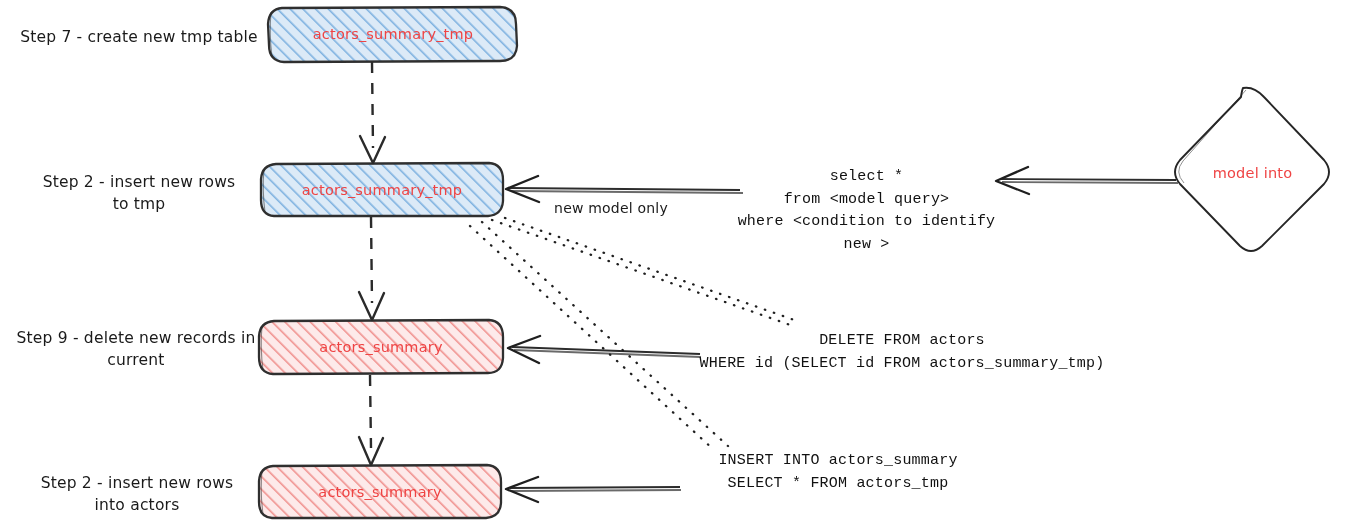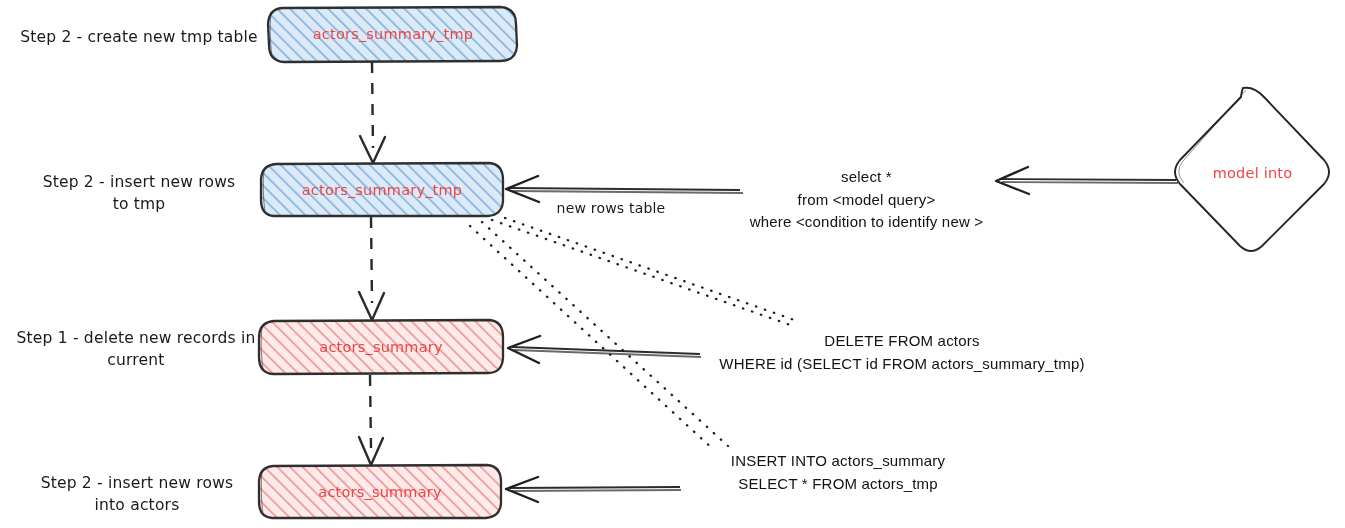--- a/index.html
+++ b/index.html
@@ -45,21 +45,21 @@
     font-family: "DejaVu Sans", sans-serif;
     font-size: 14px;
     color: #1a1a1a;
     text-align: center;
     line-height: 1.5;
     letter-spacing: 0.2px;
     white-space: pre-line;
   }
   .sql-label {
     position: absolute;
-    font-family: Liberation Sans, sans-serif;
+    font-family: Liberation Mono, monospace;
     font-size: 15px;
     color: #111111;
     text-align: center;
     line-height: 1.5;
     letter-spacing: 0.2px;
     white-space: pre-line;
   }
 </style>
 </head>
 <body>
@@ -150,42 +150,42 @@
     </g>
     <g>
       <path d="M482,222 L728,446" fill="none" stroke="#1f1f1f" stroke-width="2.3" stroke-linecap="round" stroke-dasharray="0.5 9"></path>
     </g>
     <g>
       <path d="M470,226 L714,450" fill="none" stroke="#1f1f1f" stroke-width="2.3" stroke-linecap="round" stroke-dasharray="0.5 9"></path>
     </g>
 
   </svg>
 
-  <div class="step-label" style="left:14px; top:26px; width:250px;">Step 2 - create new tmp table</div>
+  <div class="step-label" style="left:14px; top:26px; width:250px;">Step 7 - create new tmp table</div>
 
   <div class="step-label" style="left:14px; top:171px; width:250px;">Step 2 - insert new rows
 to tmp</div>
 
-  <div class="step-label" style="left:8px; top:327px; width:256px;">Step 1 - delete new records in
+  <div class="step-label" style="left:8px; top:327px; width:256px;">Step 9 - delete new records in
 current</div>
 
   <div class="step-label" style="left:14px; top:472px; width:246px;">Step 2 - insert new rows
 into actors</div>
 
   <div class="node-label" style="left:269px; top:26px; width:248px;">actors_summary_tmp</div>
 
   <div class="node-label" style="left:261px; top:182px; width:242px;">actors_summary_tmp</div>
 
   <div class="node-label" style="left:259px; top:339px; width:244px;">actors_summary</div>
 
   <div class="node-label" style="left:259px; top:484px; width:242px;">actors_summary</div>
 
   <div class="node-label" style="left:1180px; top:165px; width:145px;">model into</div>
 
-  <div class="edge-label" style="left:536px; top:198px; width:150px;">new rows table</div>
+  <div class="edge-label" style="left:536px; top:198px; width:150px;">new model only</div>
 
   <div class="sql-label" style="left:729px; top:166px; width:275px;">select *
 from &lt;model query&gt;
 where &lt;condition to identify new &gt;</div>
 
   <div class="sql-label" style="left:696px; top:330px; width:412px;">DELETE FROM actors
 WHERE id (SELECT id FROM actors_summary_tmp)</div>
 
   <div class="sql-label" style="left:709px; top:450px; width:258px;">INSERT INTO actors_summary
 SELECT * FROM actors_tmp</div>

